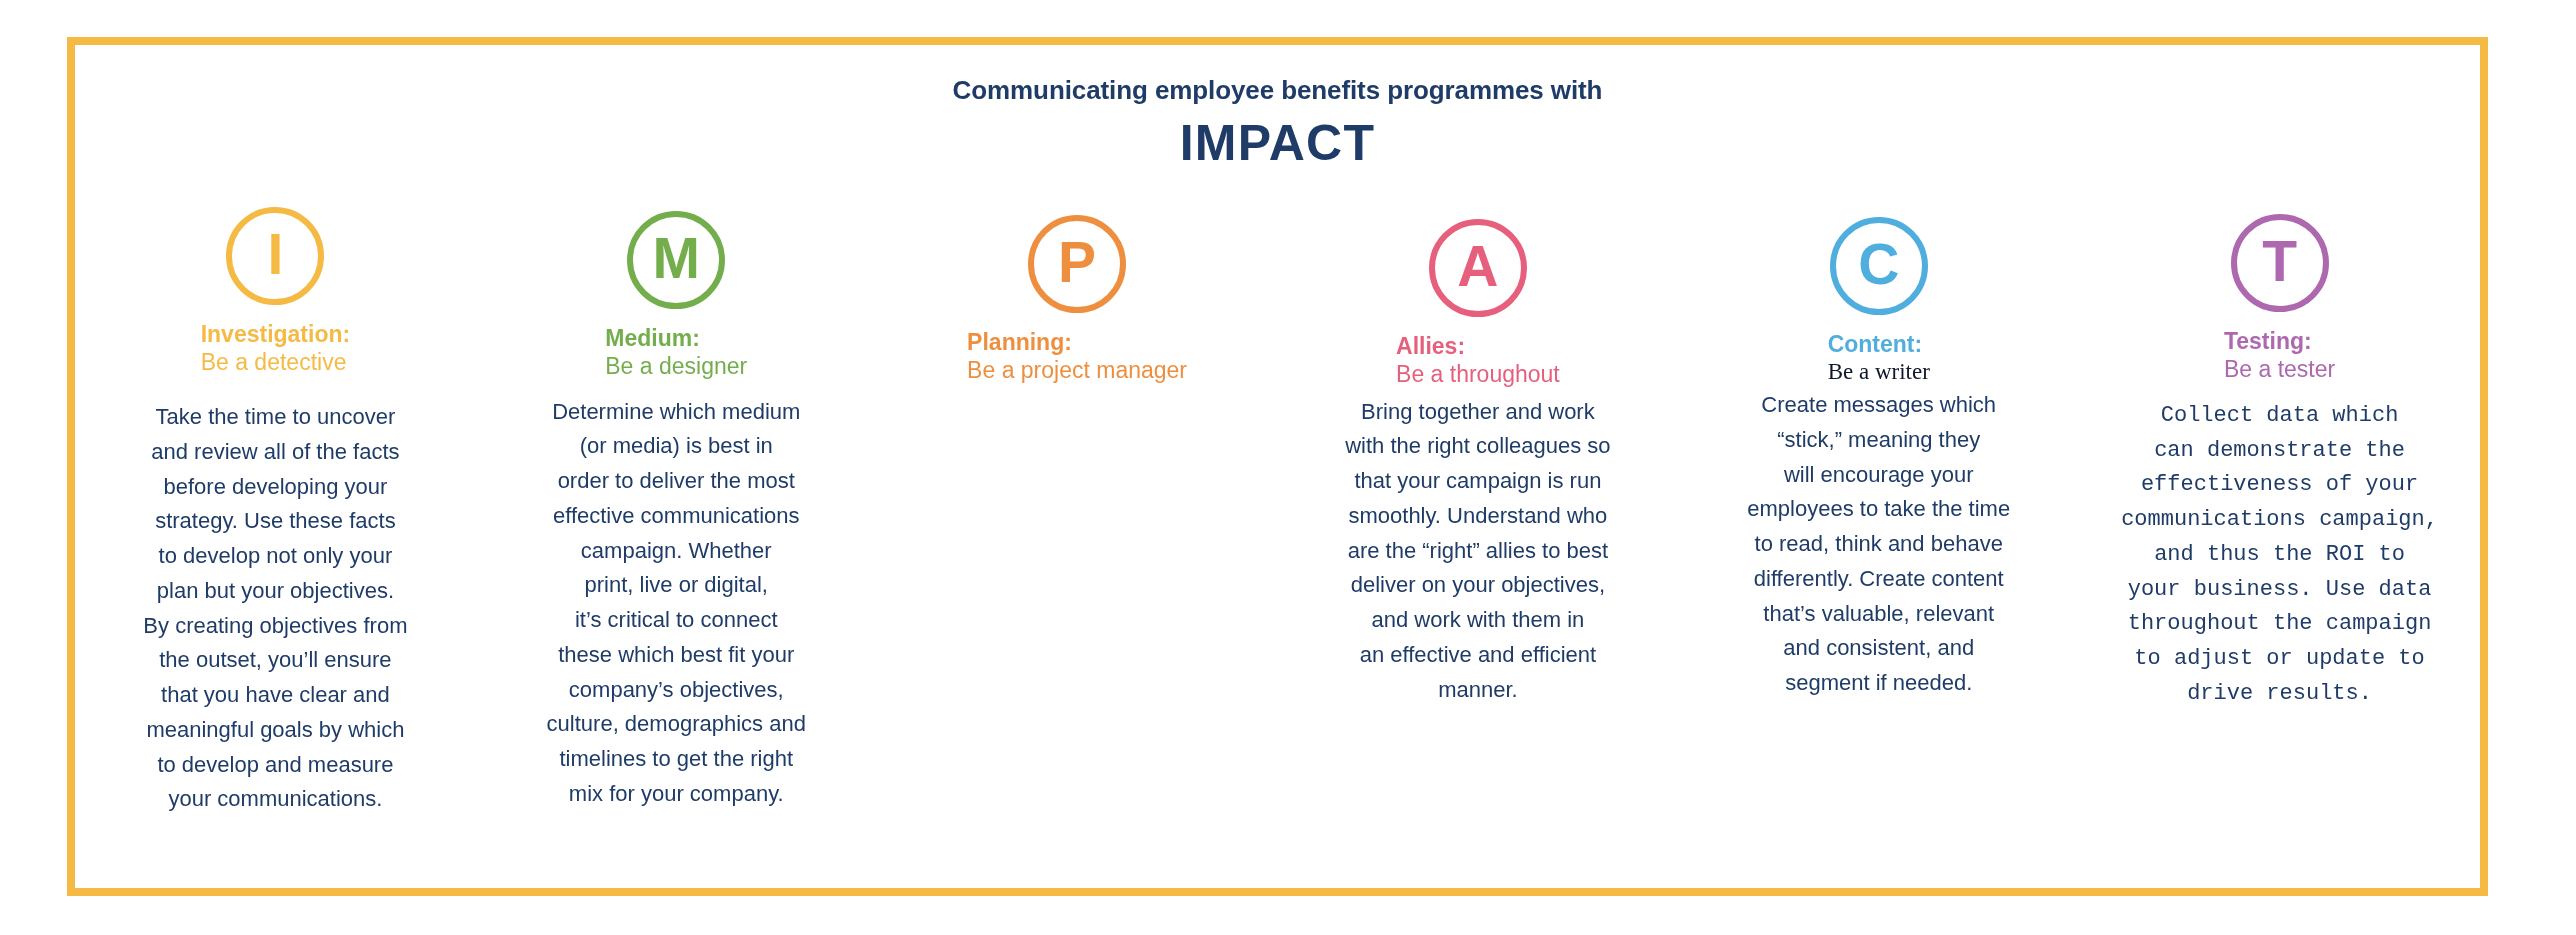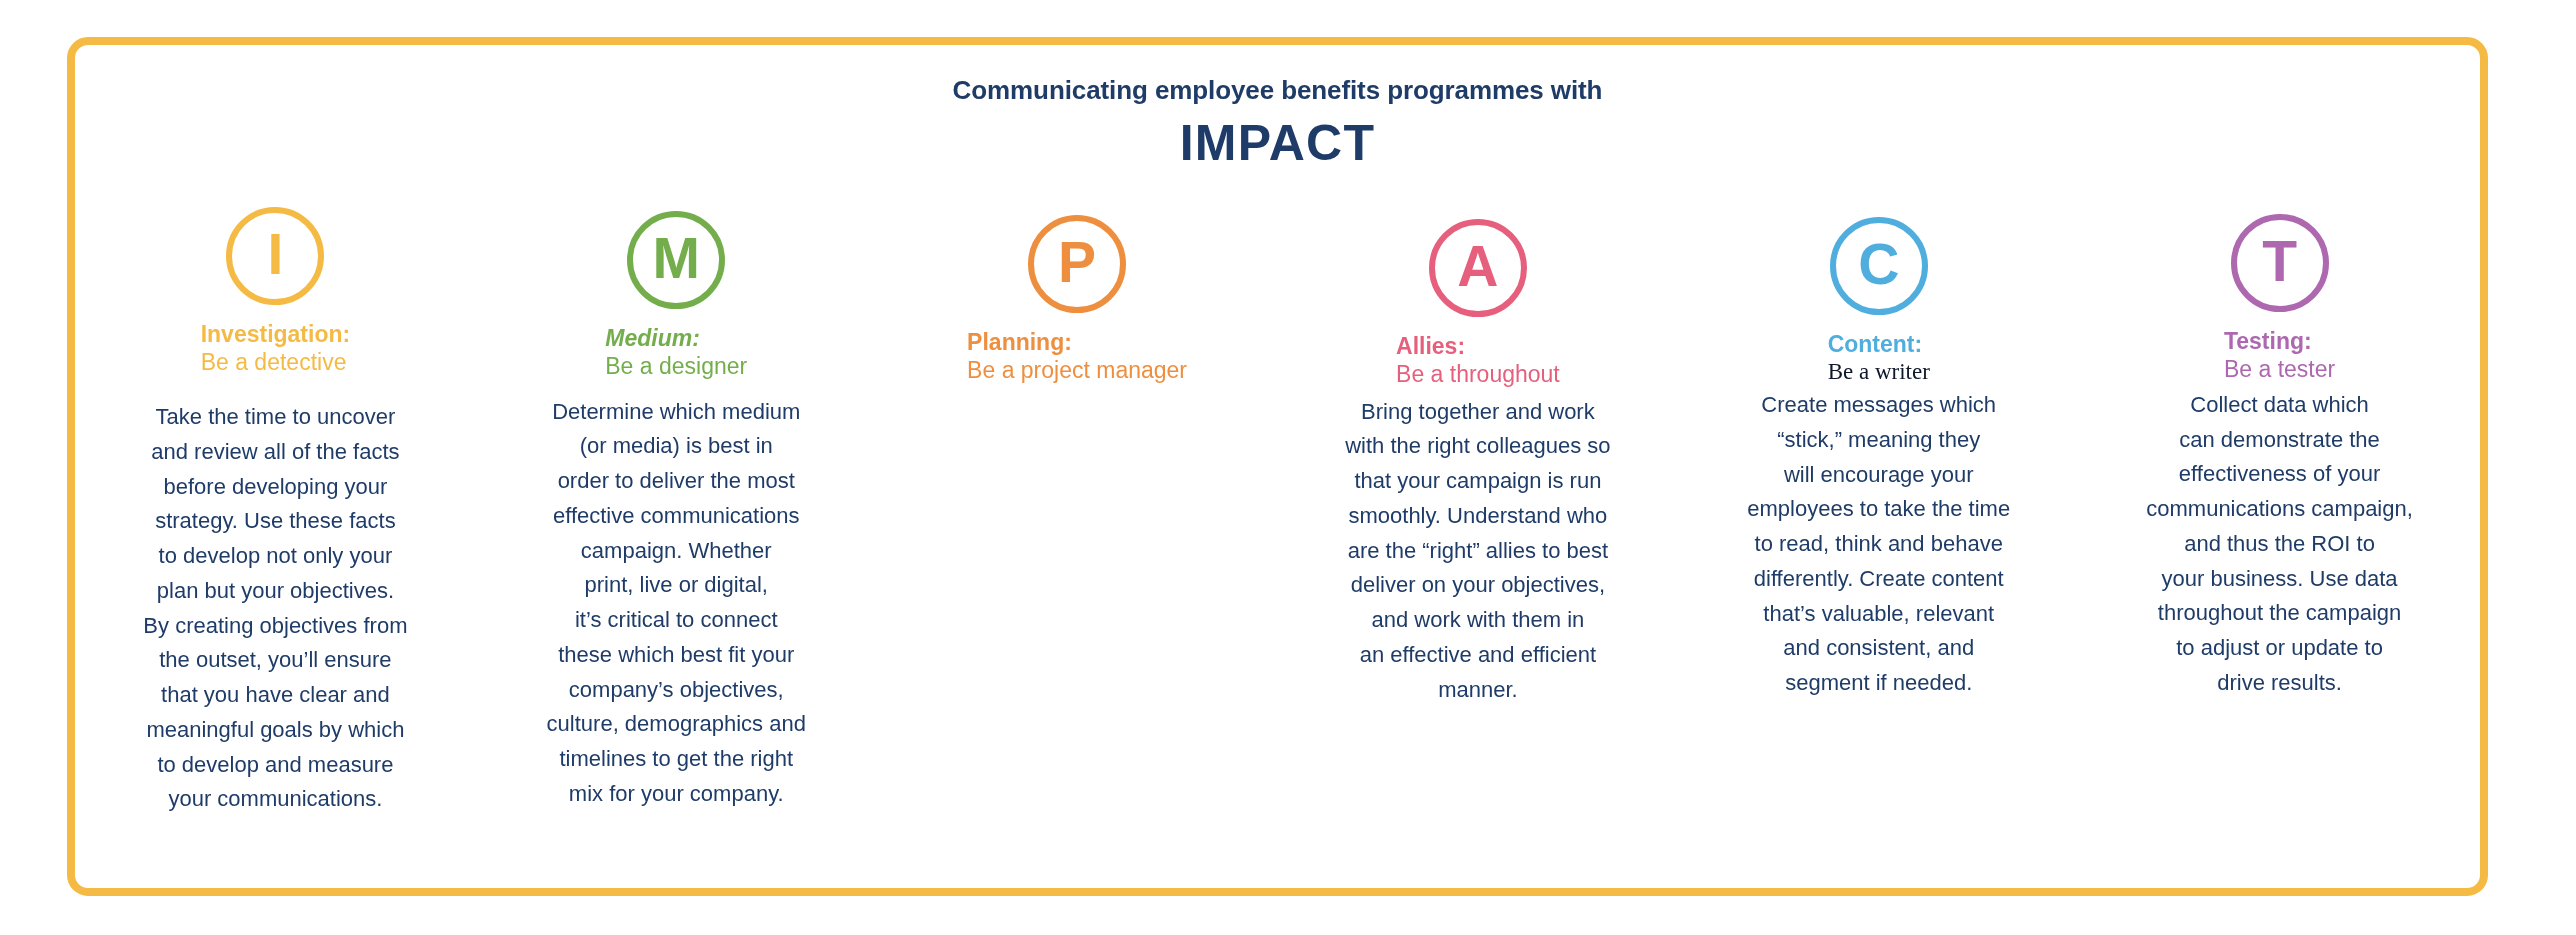--- a/index.html
+++ b/index.html
@@ -144,27 +144,27 @@
   .col-3 .badge { margin-top: 8.4px; }
   .col-4 .badge { margin-top: 11.8px; }
   .col-5 .badge { margin-top: 10px; }
   .col-6 .badge { margin-top: 6.8px; }
 
   .col-1 .body-text { margin-top: 24px; }
   .col-2 .body-text { margin-top: 14.3px; }
   .col-3 .body-text { margin-top: 11px; }
   .col-4 .body-text { margin-top: 6.8px; }
   .col-5 .body-text { margin-top: 2px; }
-  .col-6 .body-text { margin-top: 5px; }
+  .col-6 .body-text { margin-top: 16px; font-family: Liberation Mono, monospace; }
 </style>
 </head>
 <body>
 
 <div id="poster">
-  <div id="frame" style="border-color: rgb(244, 186, 68); border-radius: 21px;">
+  <div id="frame" style="border-color: rgb(244, 186, 68);">
 
     <div id="header">
       <p id="kicker" style="color: rgb(31, 60, 104);">Communicating employee benefits programmes with</p>
       <p id="wordmark" style="color: rgb(31, 60, 104);">IMPACT</p>
     </div>
 
     <div id="columns">
 
       <div class="column col-1">
         <div class="badge" style="border-color: rgb(244, 186, 68);">
@@ -186,21 +186,21 @@
 meaningful goals by which
 to develop and measure
 your communications.</div>
       </div>
 
       <div class="column col-2">
         <div class="badge" style="border-color: rgb(116, 174, 76);">
           <span class="badge-letter" style="color: rgb(116, 174, 76);">M</span>
         </div>
         <div class="heading-block">
-          <span class="heading-title" style="color: rgb(116, 174, 76); font-style: italic;">Medium:</span>
+          <span class="heading-title" style="color: rgb(116, 174, 76);">Medium:</span>
           <span class="heading-sub" style="color: rgb(116, 174, 76);">Be a designer</span>
         </div>
         <div class="body-text" style="color: rgb(31, 60, 104);">Determine which medium
 (or media) is best in
 order to deliver the most
 effective communications
 campaign. Whether
 print, live or digital,
 it’s critical to connect
 these which best fit your

